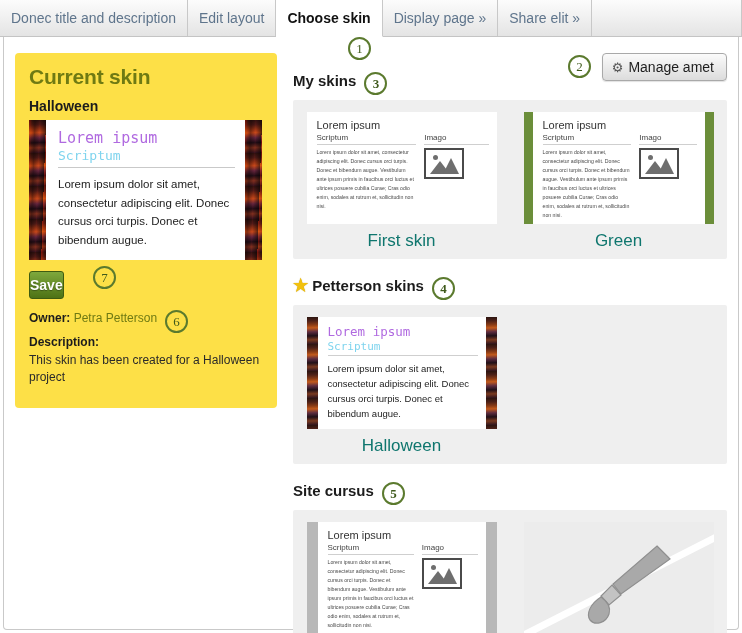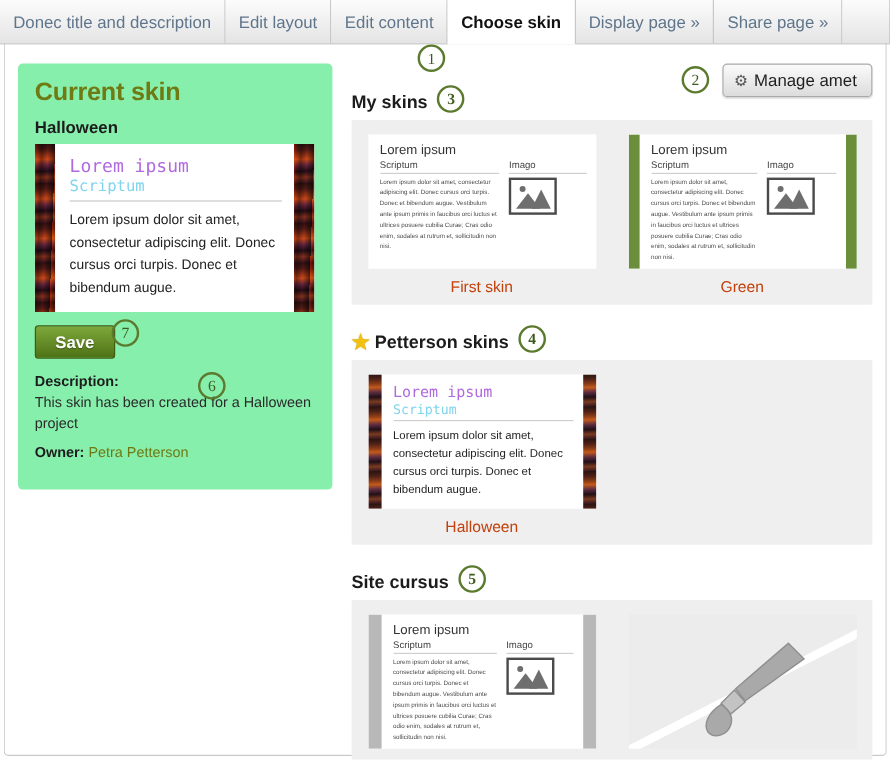--- a/index.html
+++ b/index.html
@@ -72,21 +72,21 @@
     background: transparent;
     position: absolute;
     line-height: 1;
   }
 
   
   .left-panel {
     position: absolute;
     left: 15px; top: 53px;
     width: 262px;
-    background: #86efac;
+    background: #fde047;
     border-radius: 4px;
     padding: 12px 14px 14px 14px;
   }
   .current-skin-title {
     color: #6f7a13;
     font-size: 21px;
     font-weight: bold;
     margin: 0 0 9px 0;
     letter-spacing: -0.2px;
   }
@@ -146,21 +146,21 @@
 
   .save-btn {
     margin-top: 11px;
     display: inline-block;
     background: linear-gradient(#7ea83c, #4e7215);
     border: 1px solid #3f5c10;
     border-radius: 3px;
     color: #ffffff;
     font-weight: bold;
     font-size: 14px;
-    padding: 5px 16px;
+    padding: 5px 0;
     cursor: pointer;
     text-shadow: 0 1px 1px rgba(0,0,0,.35);
   }
   .meta { margin-top: 11px; font-size: 12px; line-height: 1.45; }
   .meta-row { margin-bottom: 7px; }
   .meta-row b { color: #1c1c1c; }
   .owner-link { color: #6f7a13; }
 
   
   .right-col {
@@ -182,43 +182,43 @@
     align-items: center;
     gap: 5px;
     box-shadow: 0 1px 1px rgba(0,0,0,.12);
   }
   .section { position: relative; }
   .section-head {
     font-size: 15px;
     font-weight: bold;
     color: #1c1c1c;
     display: flex;
-    align-items: flex-end;
+    align-items: flex-start;
     gap: 4px;
     margin-bottom: 6px;
     position: relative;
     height: 22px;
   }
   .panel {
     background: #efefef;
     border-radius: 2px;
     padding: 12px 0 8px 0;
     display: flex;
     gap: 0px;
   }
   .skin-cell {
     width: 50%;
     display: flex;
     flex-direction: column;
     align-items: center;
   }
   .skin-label {
     margin-top: 7px;
-    font-size: 13px;
-    color: #c2410c;
+    font-size: 17px;
+    color: #0f766e;
     cursor: pointer;
   }
 
   
   .thumb {
     width: 190px; height: 112px;
     background: #fff;
     display: flex;
     overflow: hidden;
     cursor: pointer;
@@ -308,31 +308,28 @@
 
 <div class="page-frame"></div>
 
 <div class="tabbar">
   <div class="tab">
       <span>Donec title and description</span>
     </div>
   <div class="tab">
       <span>Edit layout</span>
     </div>
-  <div class="tab">
-      <span>Edit content</span>
-    </div>
   <div class="tab active">
       <span>Choose skin</span>
     </div>
   <div class="tab">
       <span>Display page »</span>
     </div>
   <div class="tab">
-      <span>Share page »</span>
+      <span>Share elit »</span>
     </div>
   <div class="tab-filler"></div>
 </div>
 
 <div class="marker" style="left:348px; top:37px;">1</div>
 <div class="marker" style="left:568px; top:55px;">2</div>
 
 <div class="left-panel">
   <div class="current-skin-title">Current skin</div>
   <div class="skin-name">Halloween</div>
@@ -344,26 +341,26 @@
       <div class="pb-h2">Scriptum</div>
       <div class="pb-p">Lorem ipsum dolor sit amet, consectetur adipiscing elit. Donec cursus orci turpis. Donec et bibendum augue.</div>
     </div>
     <div class="hw-strip"></div>
   </div>
 
   <div class="save-btn">Save</div>
 
   <div class="meta">
     <div class="meta-row">
+      <b>Owner:</b>
+      <span class="owner-link">Petra Petterson</span>
+    </div>
+    <div class="meta-row">
       <b>Description:</b>
       <div>This skin has been created for a Halloween project</div>
-    </div>
-    <div class="meta-row">
-      <b>Owner:</b>
-      <span class="owner-link">Petra Petterson</span>
     </div>
   </div>
 </div>
 
 <div class="marker" style="left:165px; top:310px;">6</div>
 <div class="marker" style="left:93px; top:266px;">7</div>
 
 <div class="right-col">
 
   <div class="manage-btn">

